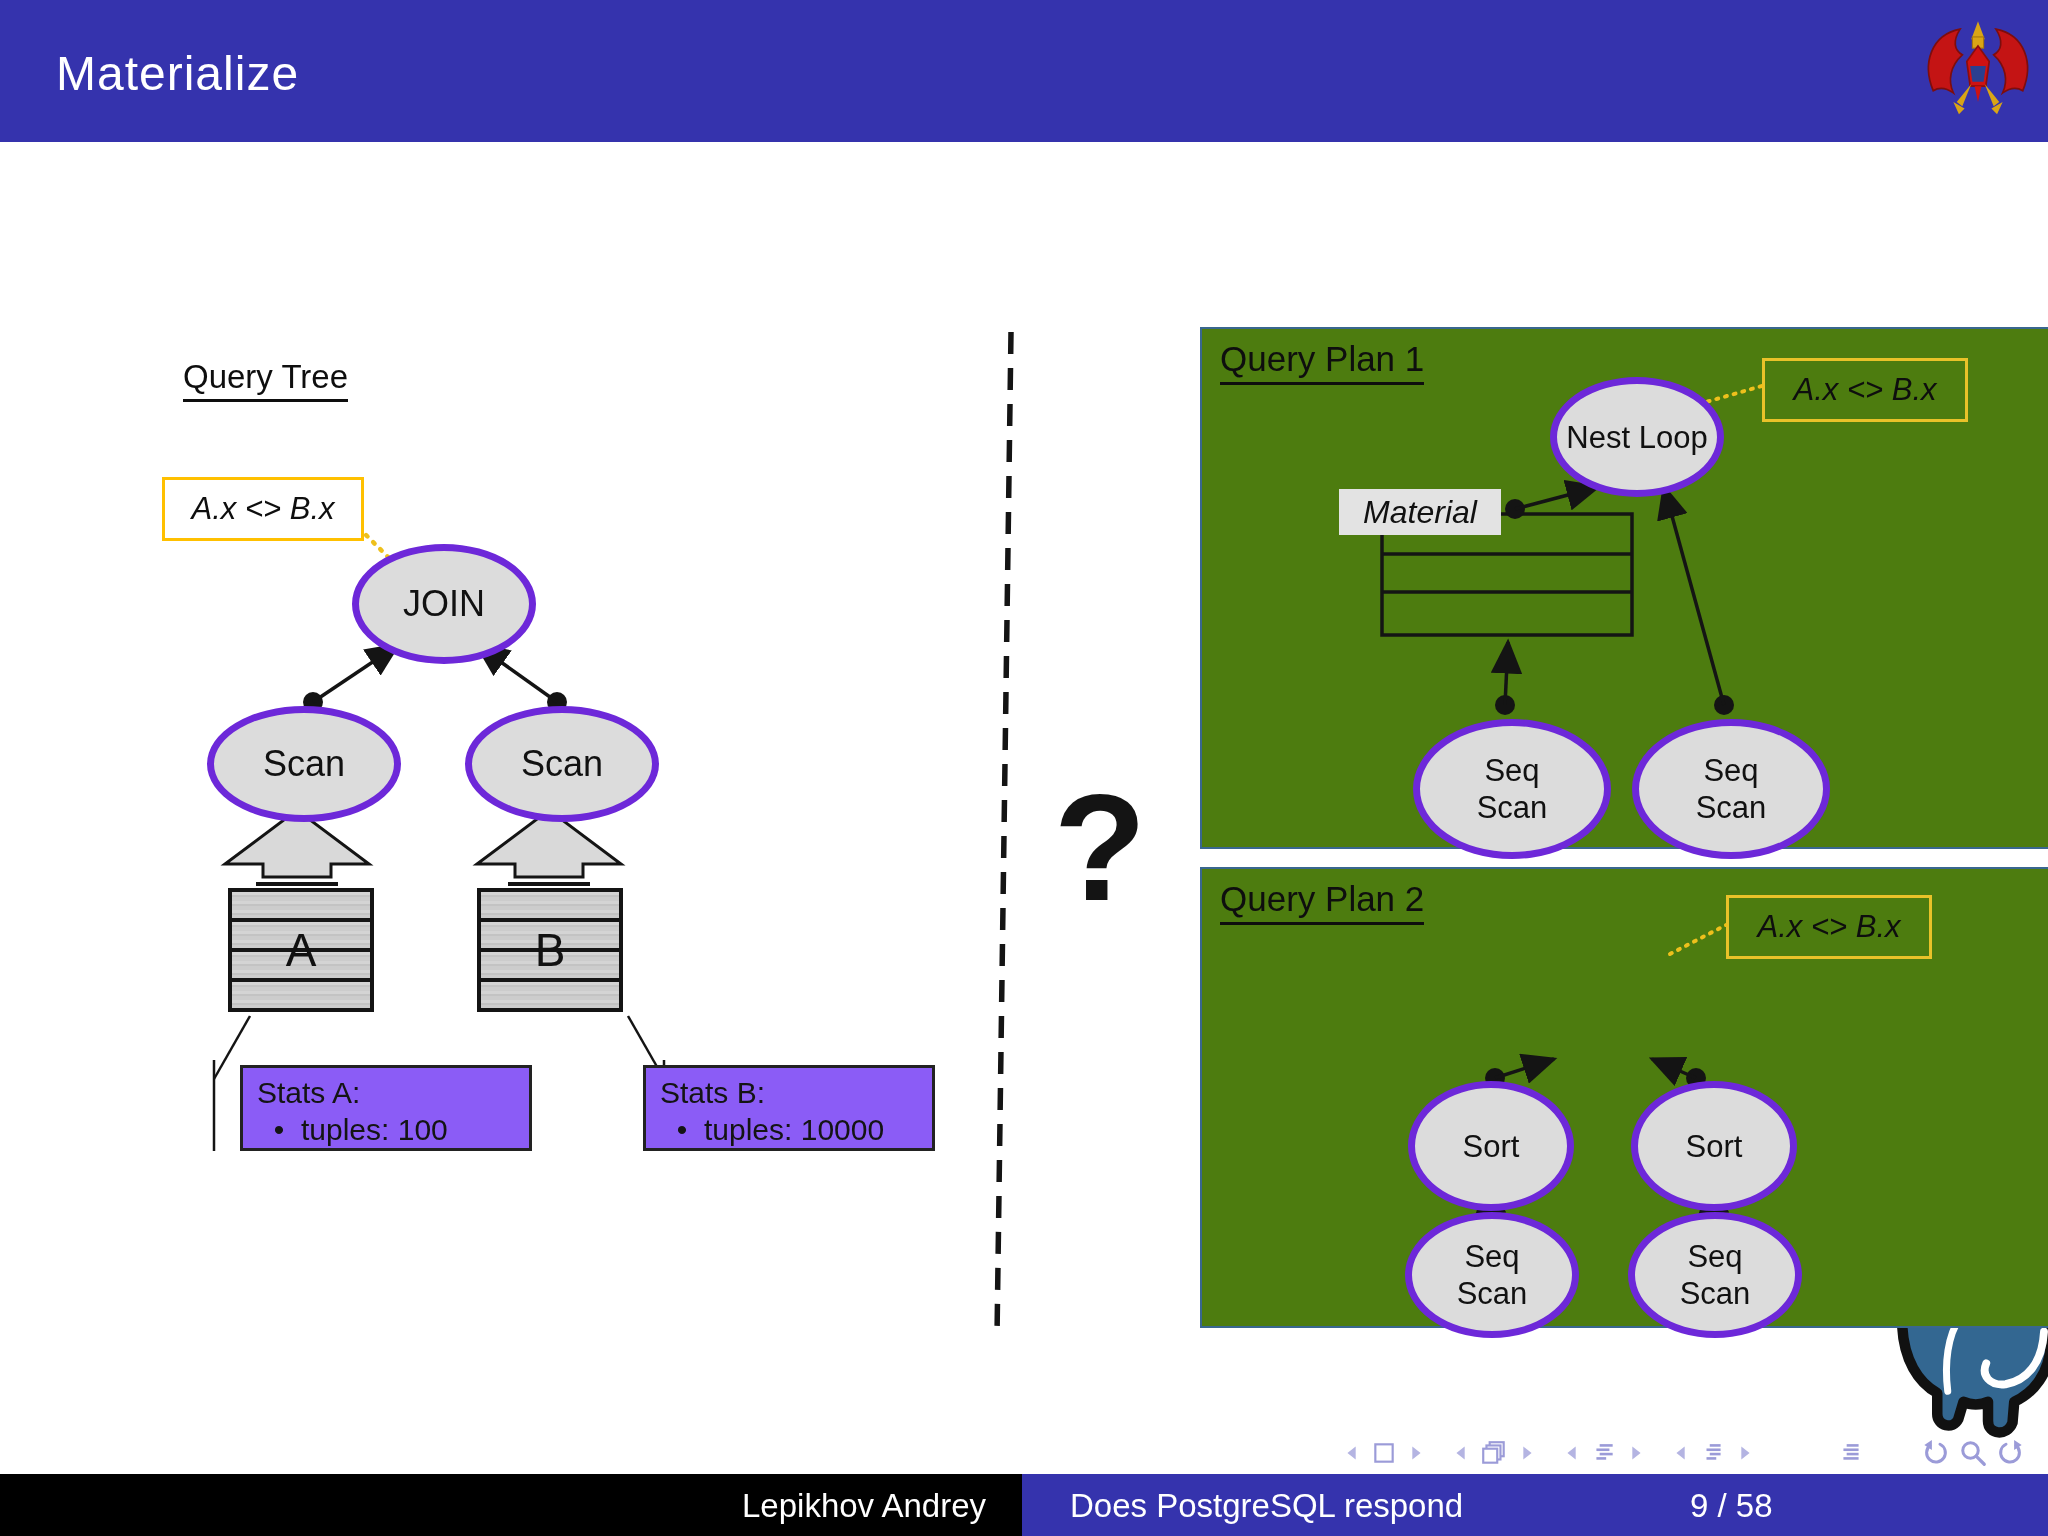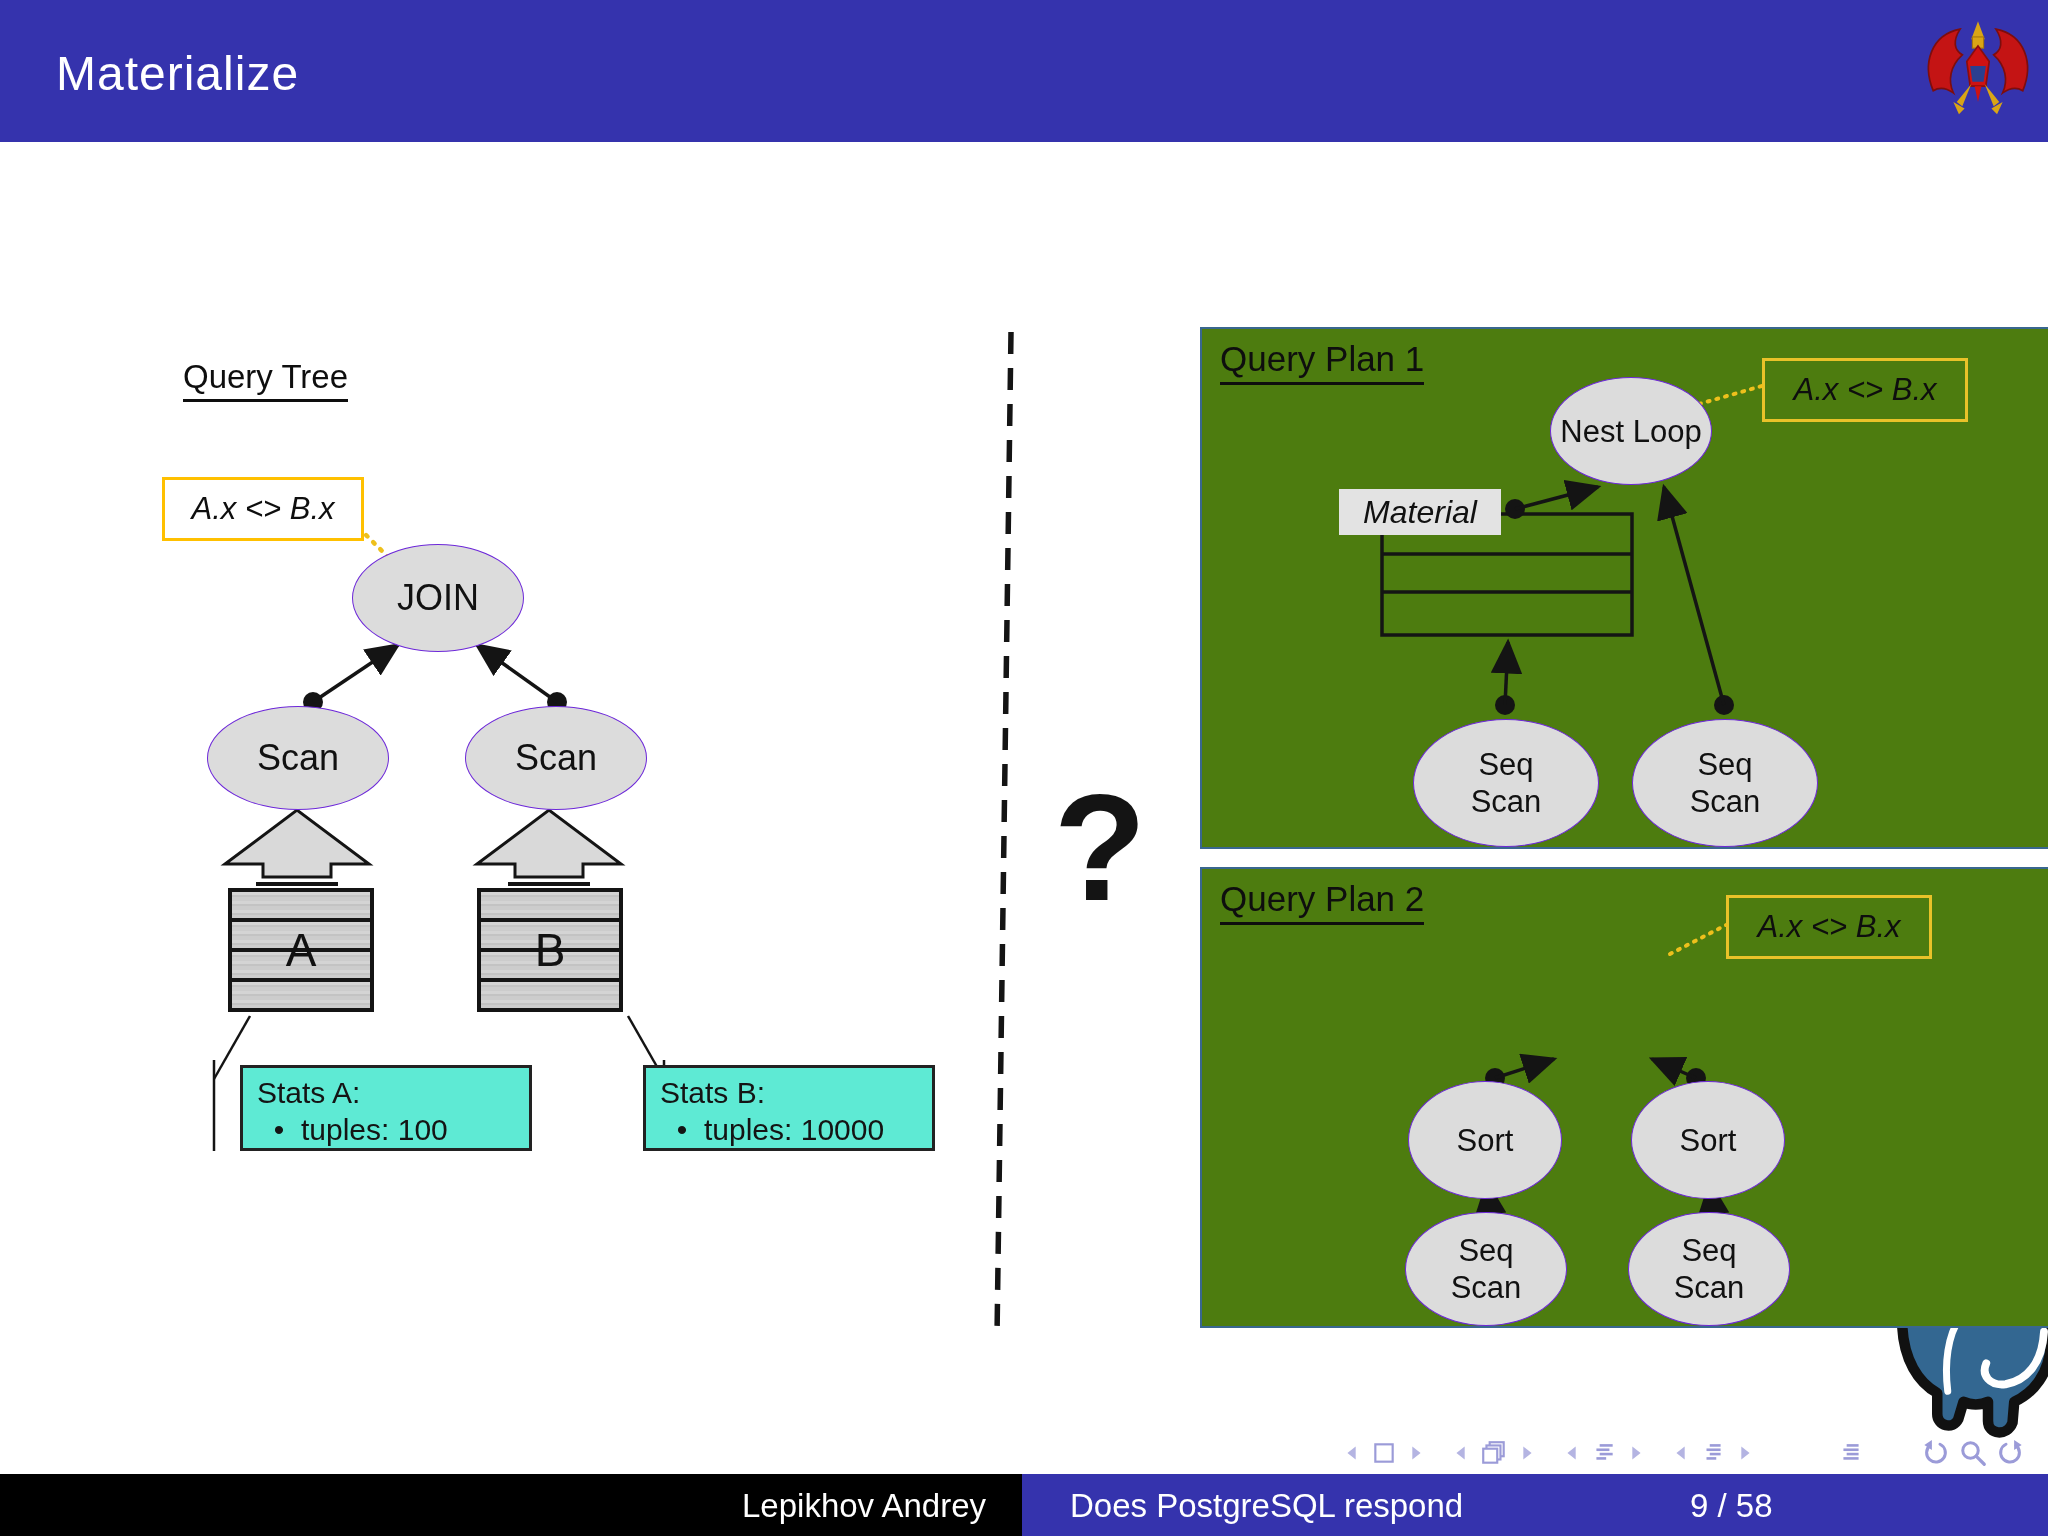--- a/index.html
+++ b/index.html
@@ -6,21 +6,21 @@
   .stage{position:relative;width:2048px;height:1536px;background:#ffffff;overflow:hidden;
          font-family:"Liberation Sans",sans-serif;color:#141414;}
 
   
   .header{position:absolute;left:0;top:0;width:2048px;height:142px;background:#3533ad;}
   .header .title{position:absolute;left:56px;top:0;height:142px;line-height:148px;
                  font-size:48px;color:#ffffff;letter-spacing:1px;}
   .emblem{position:absolute;right:14px;top:16px;width:112px;height:118px;}
 
   
-  .ellipse{position:absolute;background:#dcdcdc;border:1px solid #6d28d9;border-radius:50%;
+  .ellipse{position:absolute;background:#dcdcdc;border:7px solid #6d28d9;border-radius:50%;
            display:flex;flex-direction:column;align-items:center;justify-content:center;
            font-size:36px;line-height:40px;color:#111;}
   .ellipse.small{font-size:31px;line-height:37px;}
   .heading{position:absolute;font-size:33px;color:#0e0e0e;border-bottom:3px solid #0e0e0e;
            padding-bottom:3px;white-space:nowrap;}
   .condbox{position:absolute;display:flex;align-items:center;justify-content:center;
            font-size:31px;font-style:italic;color:#0e0e0e;}
   .condbox.white{background:#ffffff;border:3px solid #ffc000;}
   .condbox.outline{background:transparent;border:3px solid #e9c229;}
 
@@ -29,21 +29,21 @@
 
   
   .db-table{position:absolute;width:146px;height:124px;border:4px solid #141414;box-sizing:border-box;
             display:flex;flex-direction:column;z-index:3;}
   .db-row{flex:1;background:#cbcbcb;
           background-image:repeating-linear-gradient(180deg,#d4d4d4 0 3px,#c3c3c3 3px 5px,#cccccc 5px 9px),
           repeating-linear-gradient(90deg,rgba(110,110,110,.18) 0 2px,transparent 2px 11px);}
   .db-row + .db-row{border-top:4px solid #141414;}
   .db-label{position:absolute;left:0;top:0;right:0;bottom:0;display:flex;align-items:center;
             justify-content:center;font-size:46px;color:#111;}
-  .statsbox{position:absolute;width:292px;height:86px;background:#5eead4;border:3px solid #222;
+  .statsbox{position:absolute;width:292px;height:86px;background:#8b5cf6;border:3px solid #222;
             box-sizing:border-box;padding:6px 11px 0 14px;font-size:30px;line-height:37px;z-index:3;}
   .stats-item{display:flex;}
   .stats-item .bullet{width:44px;text-align:center;}
   .qmark{position:absolute;left:1028px;top:760px;width:144px;text-align:center;
          font-size:152px;font-weight:700;color:#141414;z-index:3;}
 
   
   .panel{position:absolute;left:1200px;width:905px;background:#4d7c0f;border:2px solid #39678f;
          box-sizing:border-box;z-index:5;}
   .panel .heading{left:18px;top:10px;font-size:35px;}

